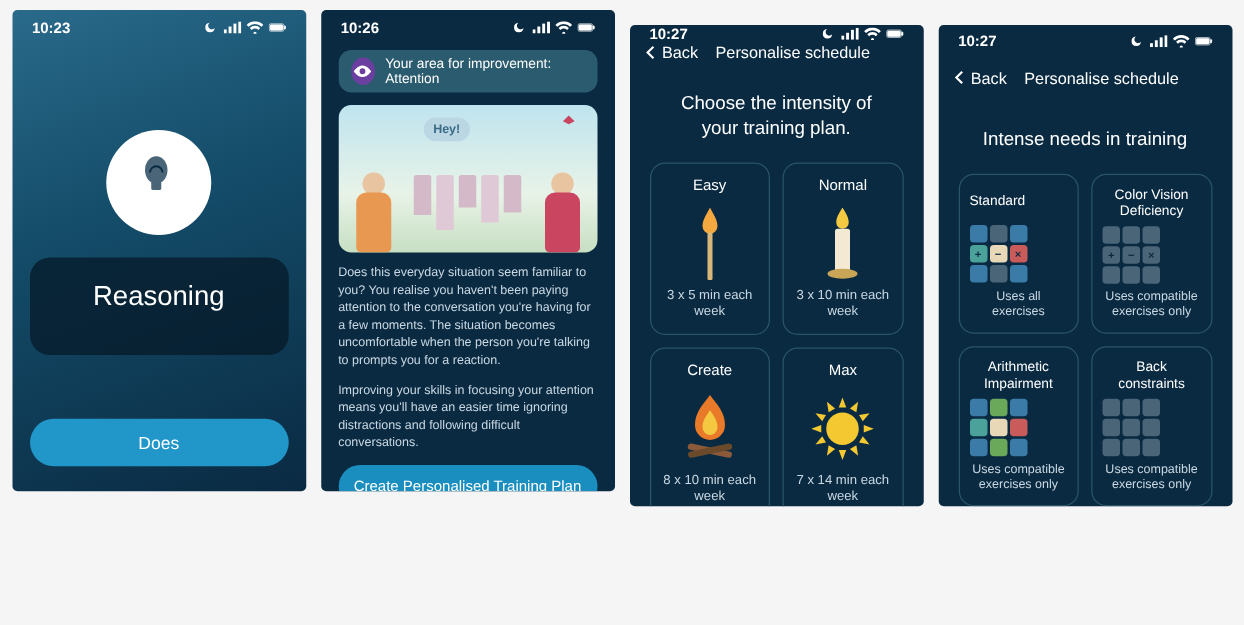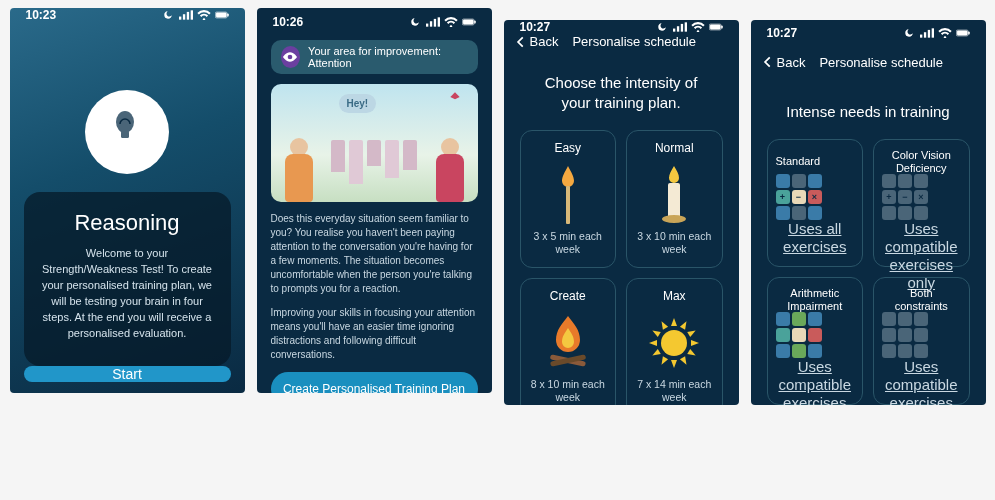--- a/index.html
+++ b/index.html
@@ -98,21 +98,21 @@
 
   
   .needs-card {
     border:1px solid #2a5568; border-radius:12px; height:128px;
     display:flex; flex-direction:column; align-items:flex-start; justify-content:space-between;
     padding:10px 8px;
   }
   .nc-title { font-size:11px; text-align:center; line-height:1.2; min-height:24px; display:flex; align-items:center; }
   .tile-grid { display:grid; grid-template-columns:repeat(3,14px); grid-template-rows:repeat(3,14px); gap:2px; }
   .tile { width:14px; height:14px; border-radius:3px; display:flex; align-items:center; justify-content:center; font-size:9px; font-weight:700; }
-  .nc-sub { font-size:15px; text-align:center; color:#c9d8e2; line-height:1.2;text-decoration:underline; }
+  .nc-sub { font-size:10px; text-align:center; color:#c9d8e2; line-height:1.2; }
 
   .chev { width:14px; height:14px; }
 </style>
 </head>
 <body>
 
 <div class="phone s1">
   <div class="status-bar">
     <span>10:23</span>
     <div class="status-right">
@@ -141,25 +141,24 @@
       <path d="M50 14c-16 0-26 12-26 26 0 8 3 13 3 20l-4 6 5 3v6l6 3c2 5 8 8 16 8V14z" fill="#0a2a42" opacity="0"></path>
       <path d="M62 18c10 4 16 14 16 24 0 6-2 10-2 15l3 5-4 2v5l-5 2c-2 4-7 7-14 7-18 0-28-14-28-30 0-18 14-30 28-30 2 0 4 0 6 0z" fill="none"></path>
       <path d="M50 12c-18 0-30 14-30 30 0 8 3 14 3 20l-5 7 6 3v6l7 3c3 5 10 7 19 7V12z" fill="#fff"></path>
       <ellipse cx="48" cy="40" rx="9" ry="11" fill="#4a6578"></ellipse>
       <rect x="44" y="49" width="8" height="7" rx="1.5" fill="#4a6578"></rect>
       <path d="M43 42a5 5 0 0110 0" stroke="#0a2a42" stroke-width="1.5" fill="none"></path>
     </svg>
   </div>
   <div class="s1-card">
     <div class="s1-title">Reasoning</div>
-    <div class="s1-body">Welcome to your Strength/Weakness Test! To create your personalised training plan, we will be testing your brain in four steps. At the end you will receive a personalised evaluation.</div>
   </div>
   <div class="s1-spacer"></div>
   <div class="s1-btn">
-    <span>Start</span>
+    <span>Does</span>
   </div>
 </div>
 
 <div class="phone s2">
   <div class="status-bar">
     <span>10:26</span>
     <div class="status-right">
       <svg class="moon" viewBox="0 0 24 24" fill="#fff">
           <path d="M21 12.8A9 9 0 1111.2 3a7 7 0 109.8 9.8z"></path>
         </svg>
@@ -440,21 +439,21 @@
           <div class="tile" style="background:#4aa29a;color:#0a2a42"></div>
           <div class="tile" style="background:#e8d8b8;color:#0a2a42"></div>
           <div class="tile" style="background:#c95b5b;color:#0a2a42"></div>
           <div class="tile" style="background:#3a7ba8;color:#0a2a42"></div>
           <div class="tile" style="background:#6aa85a;color:#0a2a42"></div>
           <div class="tile" style="background:#3a7ba8;color:#0a2a42"></div>
         </div>
       <div class="nc-sub">Uses compatible exercises only</div>
     </div>
     <div class="needs-card">
-      <div class="nc-title">Both constraints</div>
+      <div class="nc-title">Back constraints</div>
       <div class="tile-grid" id="tiles-3">
           <div class="tile" style="background:#4a6578;color:#0a2a42"></div>
           <div class="tile" style="background:#4a6578;color:#0a2a42"></div>
           <div class="tile" style="background:#4a6578;color:#0a2a42"></div>
           <div class="tile" style="background:#4a6578;color:#0a2a42"></div>
           <div class="tile" style="background:#4a6578;color:#0a2a42"></div>
           <div class="tile" style="background:#4a6578;color:#0a2a42"></div>
           <div class="tile" style="background:#4a6578;color:#0a2a42"></div>
           <div class="tile" style="background:#4a6578;color:#0a2a42"></div>
           <div class="tile" style="background:#4a6578;color:#0a2a42"></div>

